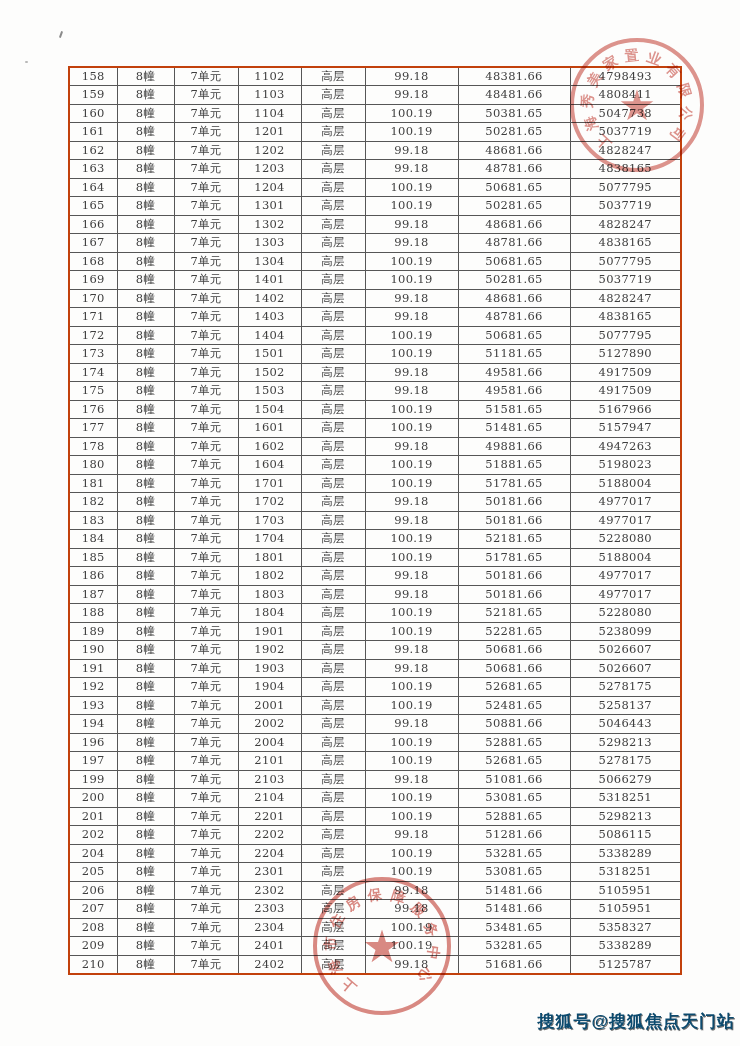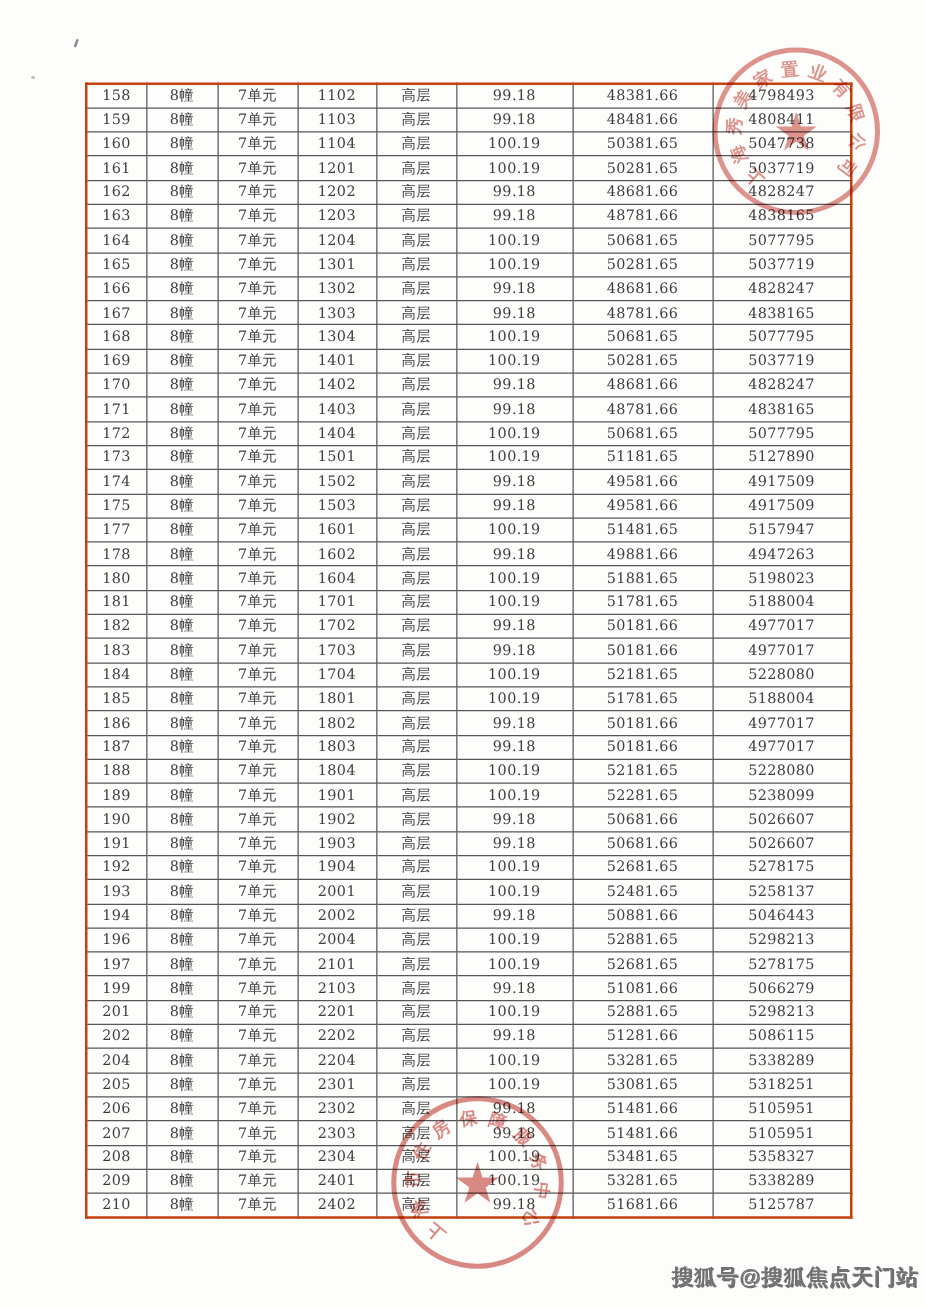--- a/index.html
+++ b/index.html
@@ -76,21 +76,21 @@
   }
   
   .watermark {
     position: absolute;
     right: 5px;
     top: 1010px;
     font-family: "Liberation Sans", sans-serif;
     font-size: 17px;
     font-weight: 700;
     letter-spacing: 1px;
-    color: #737373;
+    color: #0c4a6e;
     text-shadow: -1px -1px 0 #ffffff, 1px 1px 0 #6e6e6e;
   }
   
   .artifact {
     position: absolute;
     background: #8a8a8a;
     border-radius: 1px;
   }
   .artifact.tick {
     width: 2px;
@@ -294,20 +294,30 @@
           <td>175</td>
           <td>8幢</td>
           <td>7单元</td>
           <td>1503</td>
           <td>高层</td>
           <td>99.18</td>
           <td>49581.66</td>
           <td>4917509</td>
         </tr>
         <tr>
+          <td>176</td>
+          <td>8幢</td>
+          <td>7单元</td>
+          <td>1504</td>
+          <td>高层</td>
+          <td>100.19</td>
+          <td>51581.65</td>
+          <td>5167966</td>
+        </tr>
+        <tr>
           <td>177</td>
           <td>8幢</td>
           <td>7单元</td>
           <td>1601</td>
           <td>高层</td>
           <td>100.19</td>
           <td>51481.65</td>
           <td>5157947</td>
         </tr>
         <tr>
@@ -492,20 +502,30 @@
         </tr>
         <tr>
           <td>199</td>
           <td>8幢</td>
           <td>7单元</td>
           <td>2103</td>
           <td>高层</td>
           <td>99.18</td>
           <td>51081.66</td>
           <td>5066279</td>
+        </tr>
+        <tr>
+          <td>200</td>
+          <td>8幢</td>
+          <td>7单元</td>
+          <td>2104</td>
+          <td>高层</td>
+          <td>100.19</td>
+          <td>53081.65</td>
+          <td>5318251</td>
         </tr>
         <tr>
           <td>201</td>
           <td>8幢</td>
           <td>7单元</td>
           <td>2201</td>
           <td>高层</td>
           <td>100.19</td>
           <td>52881.65</td>
           <td>5298213</td>

